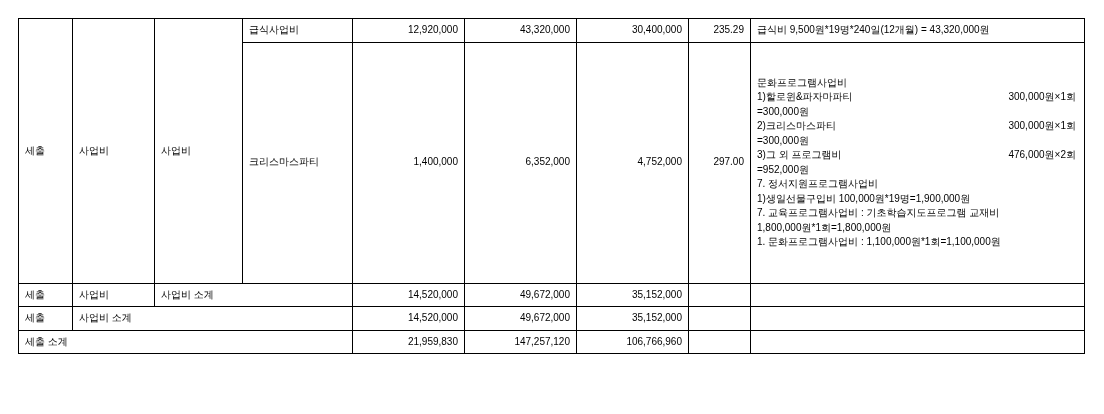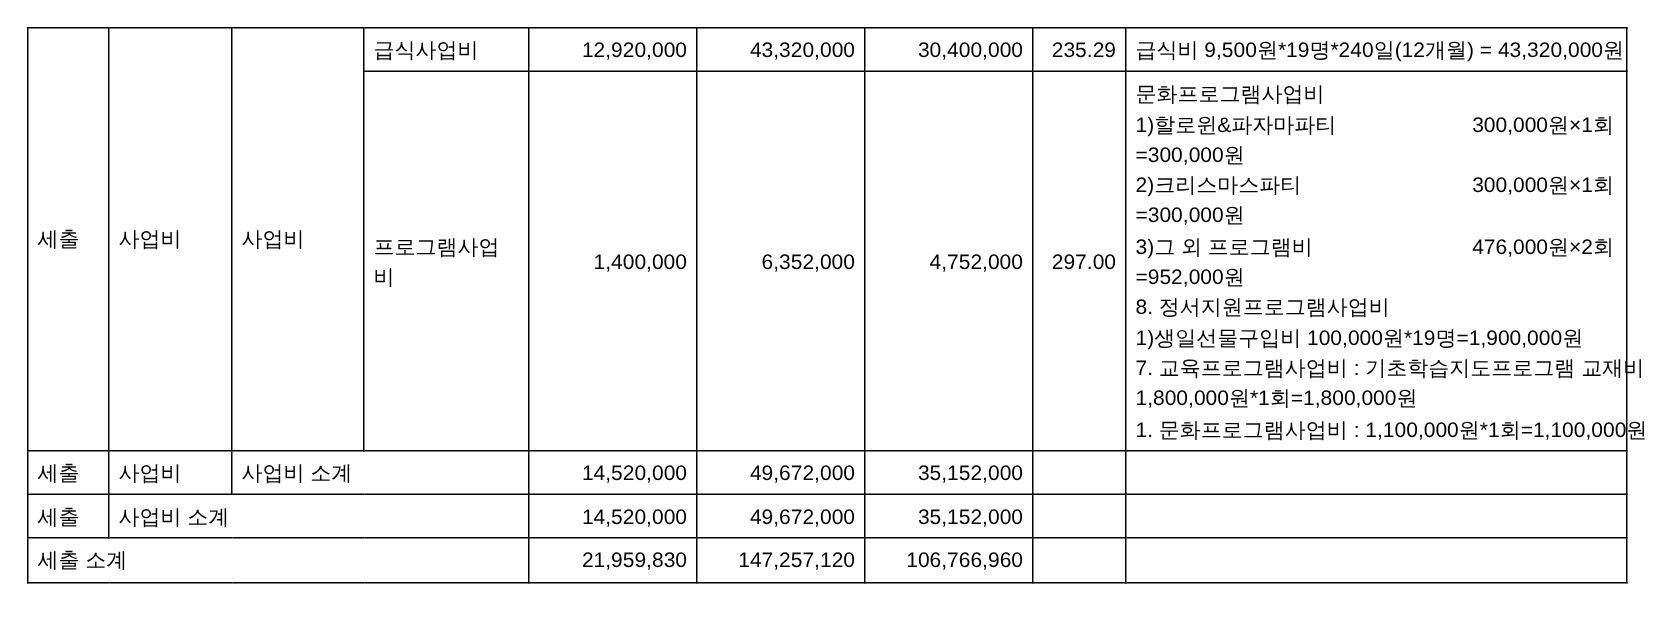--- a/index.html
+++ b/index.html
@@ -24,21 +24,21 @@
     border-collapse: collapse;
     table-layout: fixed;
     margin-left: 18px;
     margin-top: 18px;
     width: 1066px;
   }
   table.budget td {
     border: 1px solid #000000;
     padding: 4px 6px;
     vertical-align: middle;
-    font-size: 14px;
+    font-size: 10px;
     line-height: 1.45;
     word-break: break-all;
   }
   td.num {
     text-align: right;
     white-space: nowrap;
     font-size: 13.5px;
   }
   td.lbl {
     text-align: left;
@@ -106,21 +106,21 @@
         <td class="num">12,920,000</td>
         <td class="num">43,320,000</td>
         <td class="num">30,400,000</td>
         <td class="num">235.29</td>
         <td class="detail">
           <span class="detail-line">급식비 9,500원*19명*240일(12개월) = 43,320,000원</span>
         </td>
       </tr>
 
       <tr>
-        <td class="lbl tall">프로그램사업비</td>
+        <td class="lbl tall">크리스마스파티</td>
         <td class="num">1,400,000</td>
         <td class="num">6,352,000</td>
         <td class="num">4,752,000</td>
         <td class="num">297.00</td>
         <td class="detail">
           <span class="detail-line">문화프로그램사업비</span>
           <span class="detail-row">
             <span class="t">1)할로윈&amp;파자마파티</span>
             <span class="v">300,000원×1회</span>
           </span>
@@ -128,21 +128,21 @@
           <span class="detail-row">
             <span class="t">2)크리스마스파티</span>
             <span class="v">300,000원×1회</span>
           </span>
           <span class="detail-line">=300,000원</span>
           <span class="detail-row">
             <span class="t">3)그 외 프로그램비</span>
             <span class="v">476,000원×2회</span>
           </span>
           <span class="detail-line">=952,000원</span>
-          <span class="detail-line">8. 정서지원프로그램사업비</span>
+          <span class="detail-line">7. 정서지원프로그램사업비</span>
           <span class="detail-line">1)생일선물구입비 100,000원*19명=1,900,000원</span>
           <span class="detail-line">7. 교육프로그램사업비 : 기초학습지도프로그램 교재비</span>
           <span class="detail-line">1,800,000원*1회=1,800,000원</span>
           <span class="detail-line">1. 문화프로그램사업비 : 1,100,000원*1회=1,100,000원</span>
         </td>
       </tr>
 
       <tr>
         <td class="ctr">세출</td>
         <td class="lbl">사업비</td>

